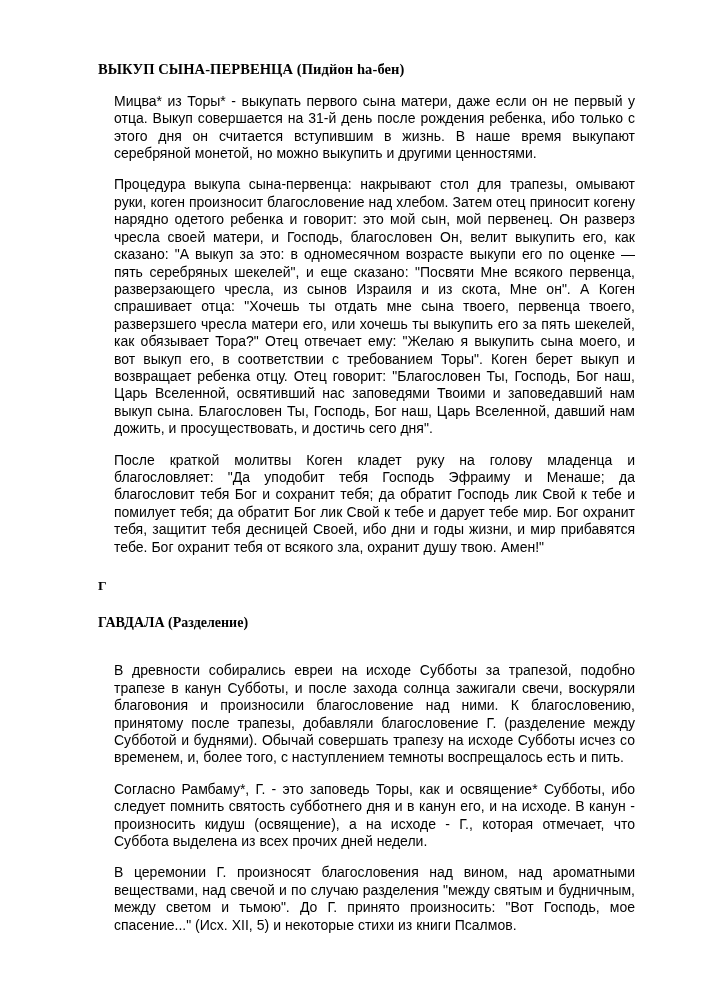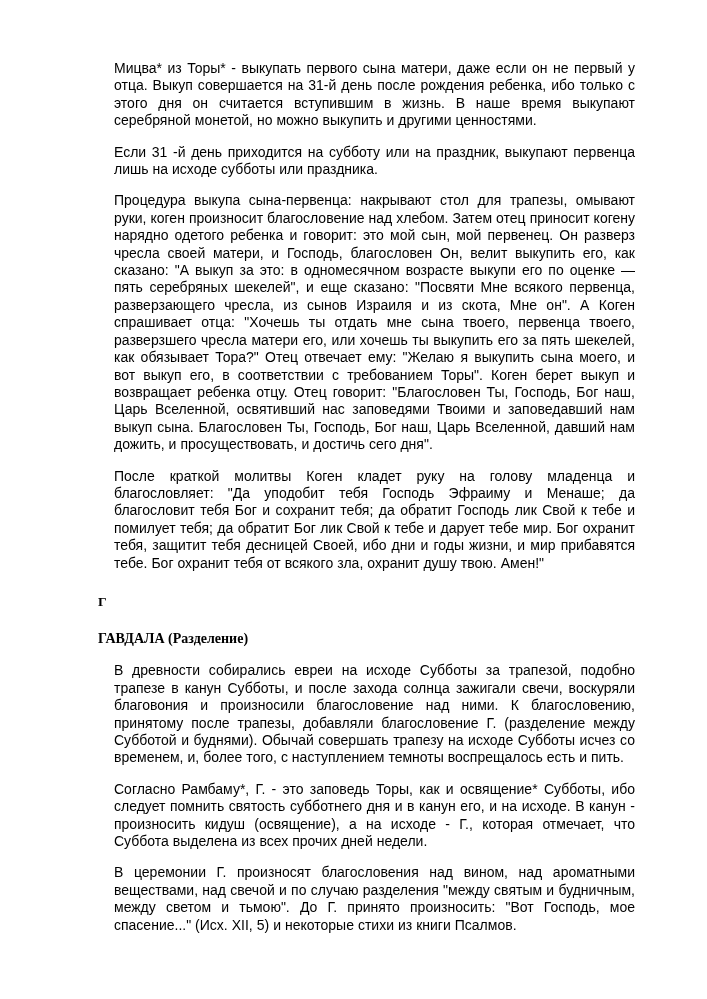--- a/index.html
+++ b/index.html
@@ -26,21 +26,21 @@
     font-size: 14.5px;
     font-weight: bold;
     margin: 0 0 14px 0;
     letter-spacing: 0.1px;
     line-height: 1.3;
   }
   h2.section-heading {
     font-family: "Liberation Serif", serif;
     font-size: 14px;
     font-weight: bold;
-    margin: 0 0 14px 0;
+    margin: 0 0 30px 0;
     line-height: 1.3;
   }
   p.para {
     font-size: 14px;
     line-height: 17.4px;
     margin: 0 0 14px 16px;
     text-align: justify;
     text-justify: inter-word;
     word-spacing: 0.1px;
   }
@@ -53,23 +53,23 @@
     font-weight: bold;
     margin: 22px 0 20px 0;
     line-height: 1.2;
   }
 </style>
 </head>
 <body>
 
 <div class="page">
 
+  <h1 class="doc-heading">ВЫКУП СЫНА-ПЕРВЕНЦА (Пидйон hа-бен)</h1>
 
   <p class="para">Мицва* из Торы* - выкупать первого сына матери, даже если он не первый у отца. Выкуп совершается на 31-й день после рождения ребенка, ибо только с этого дня он считается вступившим в жизнь. В наше время выкупают серебряной монетой, но можно выкупить и другими ценностями.</p>
-  <p class="para">Если 31 -й день приходится на субботу или на праздник, выкупают первенца лишь на исходе субботы или праздника.</p>
   <p class="para">Процедура выкупа сына-первенца: накрывают стол для трапезы, омывают руки, коген произносит благословение над хлебом. Затем отец приносит когену нарядно одетого ребенка и говорит: это мой сын, мой первенец. Он разверз чресла своей матери, и Господь, благословен Он, велит выкупить его, как сказано: "А выкуп за это: в одномесячном возрасте выкупи его по оценке — пять серебряных шекелей", и еще сказано: "Посвяти Мне всякого первенца, разверзающего чресла, из сынов Израиля и из скота, Мне он". А Коген спрашивает отца: "Хочешь ты отдать мне сына твоего, первенца твоего, разверзшего чресла матери его, или хочешь ты выкупить его за пять шекелей, как обязывает Тора?" Отец отвечает ему: "Желаю я выкупить сына моего, и вот выкуп его, в соответствии с требованием Торы". Коген берет выкуп и возвращает ребенка отцу. Отец говорит: "Благословен Ты, Господь, Бог наш, Царь Вселенной, освятивший нас заповедями Твоими и заповедавший нам выкуп сына. Благословен Ты, Господь, Бог наш, Царь Вселенной, давший нам дожить, и просуществовать, и достичь сего дня".</p>
   <p class="para">После краткой молитвы Коген кладет руку на голову младенца и благословляет: "Да уподобит тебя Господь Эфраиму и Менаше; да благословит тебя Бог и сохранит тебя; да обратит Господь лик Свой к тебе и помилует тебя; да обратит Бог лик Свой к тебе и дарует тебе мир. Бог охранит тебя, защитит тебя десницей Своей, ибо дни и годы жизни, и мир прибавятся тебе. Бог охранит тебя от всякого зла, охранит душу твою. Амен!"</p>
 
   <div class="letter-mark">Г</div>
 
   <h2 class="section-heading">ГАВДАЛА (Разделение)</h2>
 
   <p class="para">В древности собирались евреи на исходе Субботы за трапезой, подобно трапезе в канун Субботы, и после захода солнца зажигали свечи, воскуряли благовония и произносили благословение над ними. К благословению, принятому после трапезы, добавляли благословение Г. (разделение между Субботой и буднями). Обычай совершать трапезу на исходе Субботы исчез со временем, и, более того, с наступлением темноты воспрещалось есть и пить.</p>
   <p class="para">Согласно Рамбаму*, Г. - это заповедь Торы, как и освящение* Субботы, ибо следует помнить святость субботнего дня и в канун его, и на исходе. В канун - произносить кидуш (освящение), а на исходе - Г., которая отмечает, что Суббота выделена из всех прочих дней недели.</p>
   <p class="para">В церемонии Г. произносят благословения над вином, над ароматными веществами, над свечой и по случаю разделения "между святым и будничным, между светом и тьмою". До Г. принято произносить: "Вот Господь, мое спасение..." (Исх. XII, 5) и некоторые стихи из книги Псалмов.</p>

